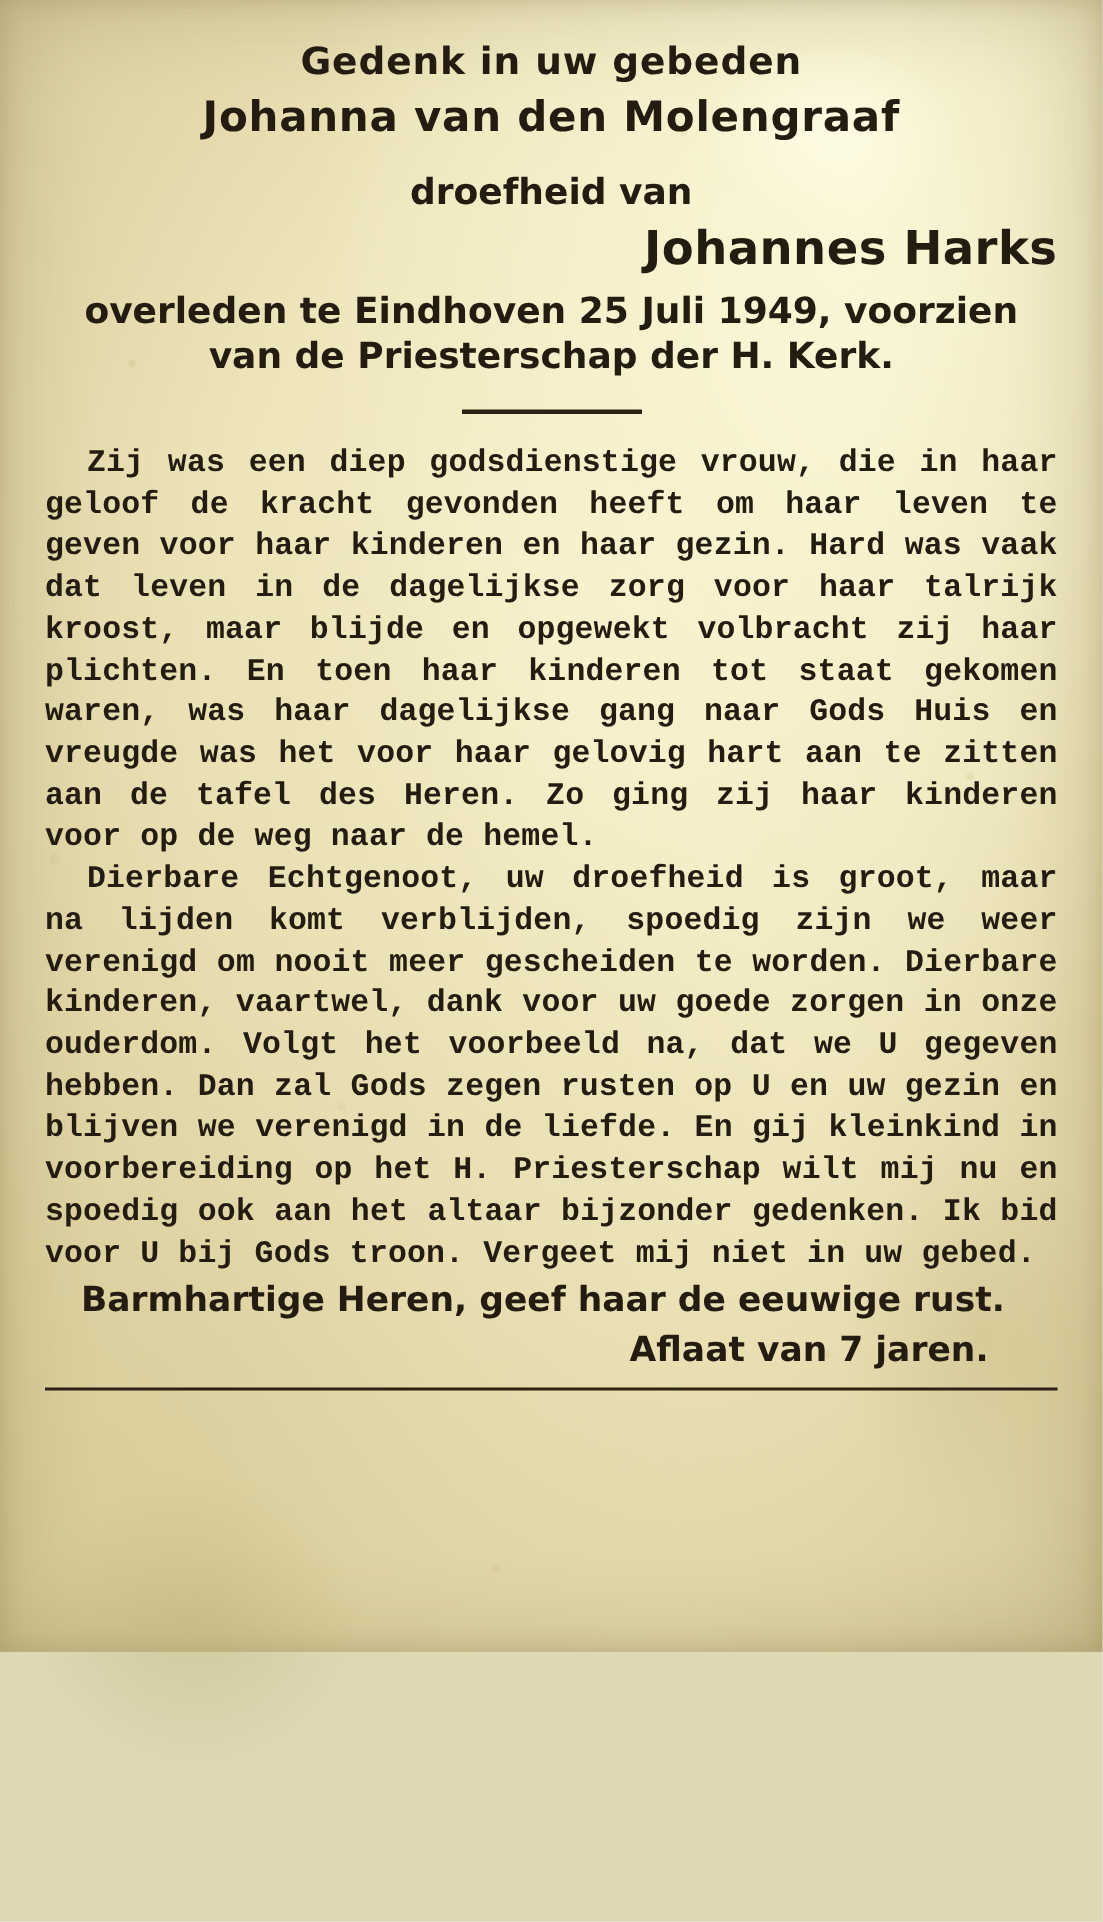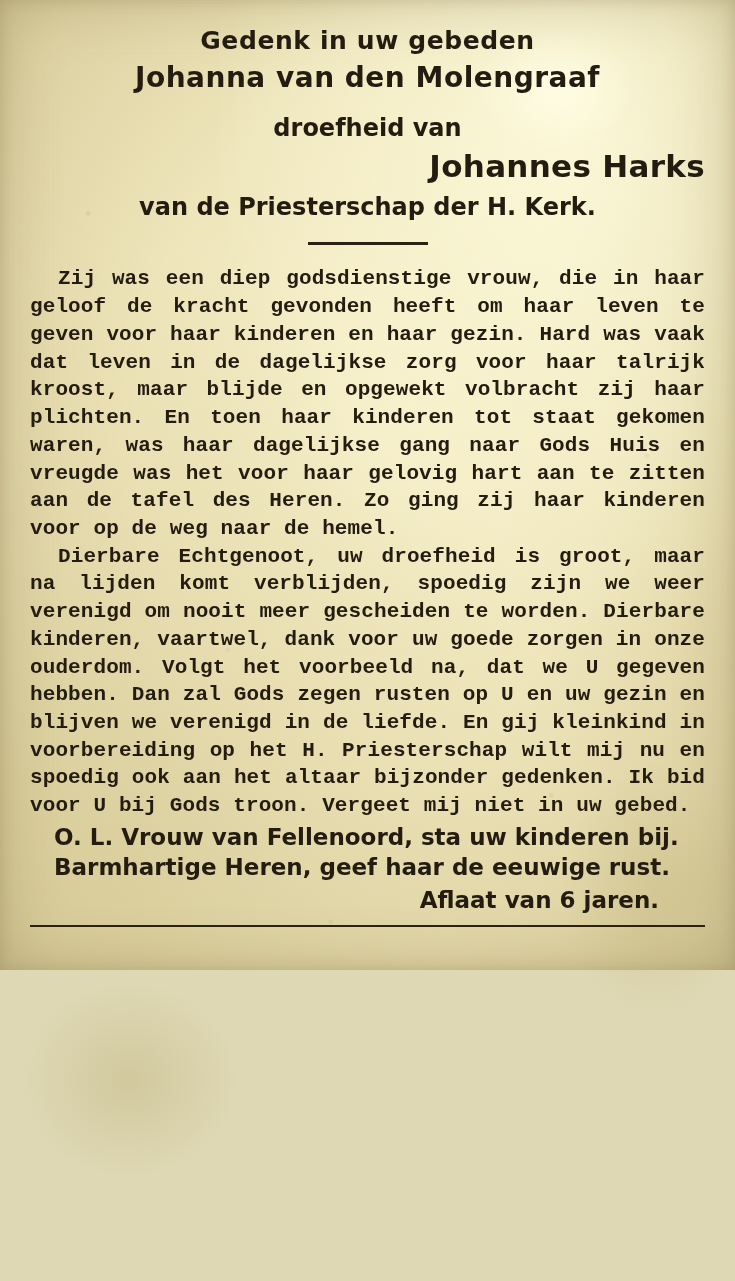--- a/index.html
+++ b/index.html
@@ -9,21 +9,21 @@
   body {
     width: 735px;
     height: 1281px;
     background: #ded8b4;
     font-family: "DejaVu Sans", sans-serif;
     overflow: hidden;
   }
   #card {
     position: relative;
     width: 735px;
-    height: 970px;
+    height: 1101px;
     box-sizing: border-box;
     background:
       radial-gradient(ellipse at 78% 12%, rgba(255,252,222,0.85) 0%, rgba(255,250,212,0.0) 45%),
       radial-gradient(ellipse at 18% 88%, rgba(214,202,150,0.55) 0%, rgba(214,202,150,0.0) 50%),
       radial-gradient(ellipse at 50% 45%, #f6efc9 0%, #eee5bb 45%, #ddd2a2 80%, #cfc493 100%);
     padding: 26px 30px 10px 30px;
     color: #241c10;
   }
   
   #grain {
@@ -142,32 +142,32 @@
 
     <div class="line1">Gedenk in uw gebeden</div>
 
     <div class="name-main">Johanna van den Molengraaf</div>
 
     <div class="line3">droefheid van</div>
 
     <div class="spouse">Johannes Harks</div>
 
     <div class="birthdeath">
+      <div>overleden te Eindhoven 25 Juli 1949, voorzien</div>
       <div>van de Priesterschap der H. Kerk.</div>
     </div>
 
     <hr class="rule">
 
     <div class="body-text">
       <p>Zij was een diep godsdienstige vrouw, die in haar geloof de kracht gevonden heeft om haar leven te geven voor haar kinderen en haar gezin. Hard was vaak dat leven in de dagelijkse zorg voor haar talrijk kroost, maar blijde en opgewekt volbracht zij haar plichten. En toen haar kinderen tot staat gekomen waren, was haar dagelijkse gang naar Gods Huis en vreugde was het voor haar gelovig hart aan te zitten aan de tafel des Heren. Zo ging zij haar kinderen voor op de weg naar de hemel.</p>
       <p>Dierbare Echtgenoot, uw droefheid is groot, maar na lijden komt verblijden, spoedig zijn we weer verenigd om nooit meer gescheiden te worden. Dierbare kinderen, vaartwel, dank voor uw goede zorgen in onze ouderdom. Volgt het voorbeeld na, dat we U gegeven hebben. Dan zal Gods zegen rusten op U en uw gezin en blijven we verenigd in de liefde. En gij kleinkind in voorbereiding op het H. Priesterschap wilt mij nu en spoedig ook aan het altaar bijzonder gedenken. Ik bid voor U bij Gods troon. Vergeet mij niet in uw gebed.</p>
     </div>
 
     <div class="closing">
-      <span class="l">O. L. Vrouw van Fellenoord, sta uw kinderen bij.</span>
       <span class="l">Barmhartige Heren, geef haar de eeuwige rust.</span>
-      <span class="aflaat">Aflaat van 6 jaren.</span>
+      <span class="aflaat">Aflaat van 7 jaren.</span>
     </div>
 
     <div class="footer-rule"></div>
 
   </div>
 </div>
 
 </body></html>

